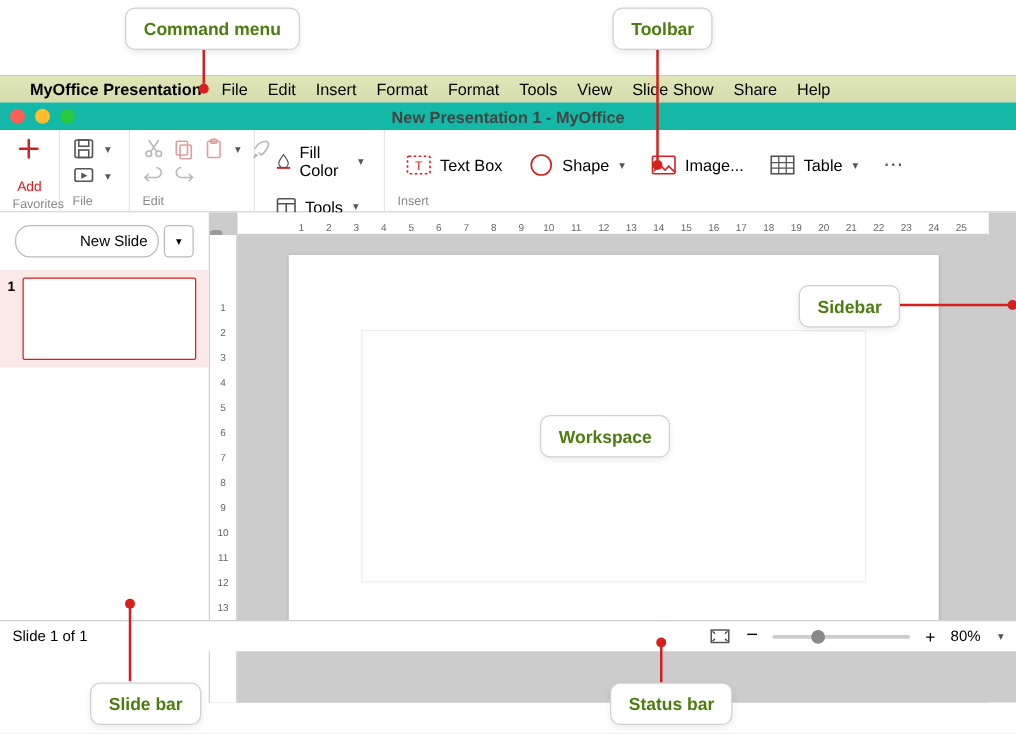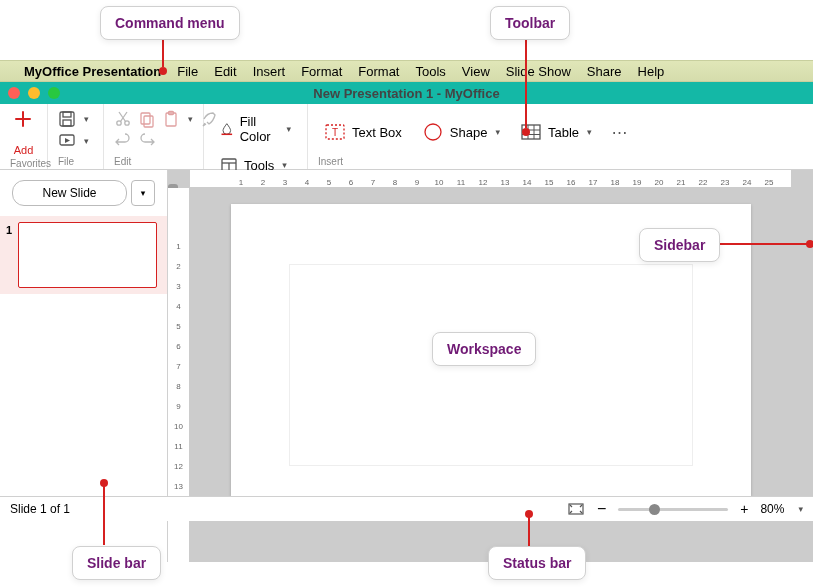--- a/index.html
+++ b/index.html
@@ -1,19 +1,19 @@
 <!DOCTYPE html>
 <html><head>
   <meta charset="utf-8">
   <style>
     * { margin: 0; padding: 0; box-sizing: border-box; }
     body { font-family: -apple-system, BlinkMacSystemFont, "Helvetica Neue", Arial, sans-serif; font-size: 13px; background: #fff; width: 813px; height: 587px; position: relative; overflow: hidden; }
     
     
-    .callout { position: absolute; background: #fff; border: 1px solid #d0d0d0; border-radius: 8px; padding: 8px 14px; font-size: 14px; font-weight: 600; color: #701a75; box-shadow: 0 2px 6px rgba(0,0,0,0.08); z-index: 100; }
+    .callout { position: absolute; background: #fff; border: 1px solid #d0d0d0; border-radius: 8px; padding: 8px 14px; font-size: 14px; font-weight: 600; color: #4d7c0f; box-shadow: 0 2px 6px rgba(0,0,0,0.08); z-index: 100; }
     .callout-line { position: absolute; background: #d62020; z-index: 99; }
     .callout-dot { position: absolute; width: 8px; height: 8px; background: #d62020; border-radius: 50%; z-index: 99; }
     
     
     .menubar { display: flex; align-items: center; height: 22px; background: linear-gradient(#e0e6b8, #d5dcac); border-top: 1px solid #c8cf9e; border-bottom: 1px solid #c8cf9e; font-size: 13px; padding: 0 8px; gap: 16px; position: absolute; top: 60px; left: 0; right: 0; }
     .menubar .apple { font-size: 14px; }
     .menubar .app-name { font-weight: 600; }
     .menubar-item { cursor: default; }
     
     
@@ -33,21 +33,21 @@
     .tb-btn-col { display: flex; flex-direction: column; align-items: center; gap: 16px; font-size: 11px; color: #d62020; }
     .tb-vcol { display: flex; flex-direction: column; gap: 4px; }
     .tb-row { display: flex; align-items: center; gap: 6px; }
     .tb-icon { display: inline-flex; align-items: center; justify-content: center; }
     .chev { font-size: 9px; color: #555; margin-left: 2px; }
     
     
     .main { position: absolute; top: 170px; left: 0; right: 0; bottom: 25px; display: flex; }
     .slidebar { width: 168px; background: #fff; border-right: 1px solid #d0d0d0; display: flex; flex-direction: column; }
     .new-slide-row { padding: 10px 12px; display: flex; gap: 4px; }
-    .new-slide-btn { flex: 1; border: 1px solid #bbb; border-radius: 12px; padding: 5px 8px; font-size: 12px; text-align: center; background: #fff; }
+    .new-slide-btn { flex: 1; border: 1px solid #bbb; border-radius: 12px; padding: 5px 8px; font-size: 12px; text-align: right; background: #fff; }
     .new-slide-drop { width: 24px; border: 1px solid #bbb; border-radius: 4px; display: flex; align-items: center; justify-content: center; font-size: 9px; background: #fff; }
     .thumb-wrap { display: flex; padding: 6px 10px 6px 6px; background: #fbe9e8; }
     .thumb-num { font-size: 11px; font-weight: 600; width: 12px; padding-top: 2px; }
     .thumb { flex: 1; height: 66px; background: #fff; border: 1.5px solid #d62020; border-radius: 2px; }
     
     .workspace-wrap { flex: 1; display: flex; background: #ccc; position: relative; }
     .ruler-h { position: absolute; top: 0; left: 22px; right: 22px; height: 18px; background: #fff; border-bottom: 1px solid #ccc; display: flex; align-items: flex-end; font-size: 8px; color: #666; overflow: hidden; padding-left: 40px; }
     .ruler-h span { display: inline-block; width: 22px; text-align: center; }
     .ruler-v { position: absolute; top: 18px; left: 0; bottom: 0; width: 22px; background: #fff; border-right: 1px solid #ccc; display: flex; flex-direction: column; font-size: 8px; color: #666; padding-top: 54px; }
     .ruler-v span { height: 20px; text-align: center; }
@@ -232,20 +232,28 @@
             <text x="11" y="15" text-anchor="middle" font-size="10" fill="#d62020">T</text>
           </svg>
         <span>Text Box</span>
       </div>
       <div class="tb-btn">
         <svg class="tb-icon" width="22" height="22" viewBox="0 0 22 22">
             <circle cx="11" cy="11" r="8" fill="none" stroke="#d62020" stroke-width="1.3"></circle>
           </svg>
         <span>Shape</span>
         <span class="chev">▾</span>
+      </div>
+      <div class="tb-btn">
+        <svg class="tb-icon" width="22" height="22" viewBox="0 0 22 22">
+            <rect x="2" y="4" width="18" height="14" rx="1" fill="none" stroke="#d62020" stroke-width="1.3"></rect>
+            <circle cx="7" cy="9" r="1.5" fill="#d62020"></circle>
+            <path d="M3 16l5-5 4 4 3-3 5 5" fill="none" stroke="#d62020" stroke-width="1.3"></path>
+          </svg>
+        <span>Image...</span>
       </div>
       <div class="tb-btn">
         <svg class="tb-icon" width="22" height="22" viewBox="0 0 22 22">
             <rect x="2" y="4" width="18" height="14" fill="none" stroke="#555" stroke-width="1.3"></rect>
             <line x1="2" y1="9" x2="20" y2="9" stroke="#555" stroke-width="1"></line>
             <line x1="2" y1="13.5" x2="20" y2="13.5" stroke="#555" stroke-width="1"></line>
             <line x1="8" y1="4" x2="8" y2="18" stroke="#555" stroke-width="1"></line>
             <line x1="14" y1="4" x2="14" y2="18" stroke="#555" stroke-width="1"></line>
           </svg>
         <span>Table</span>

